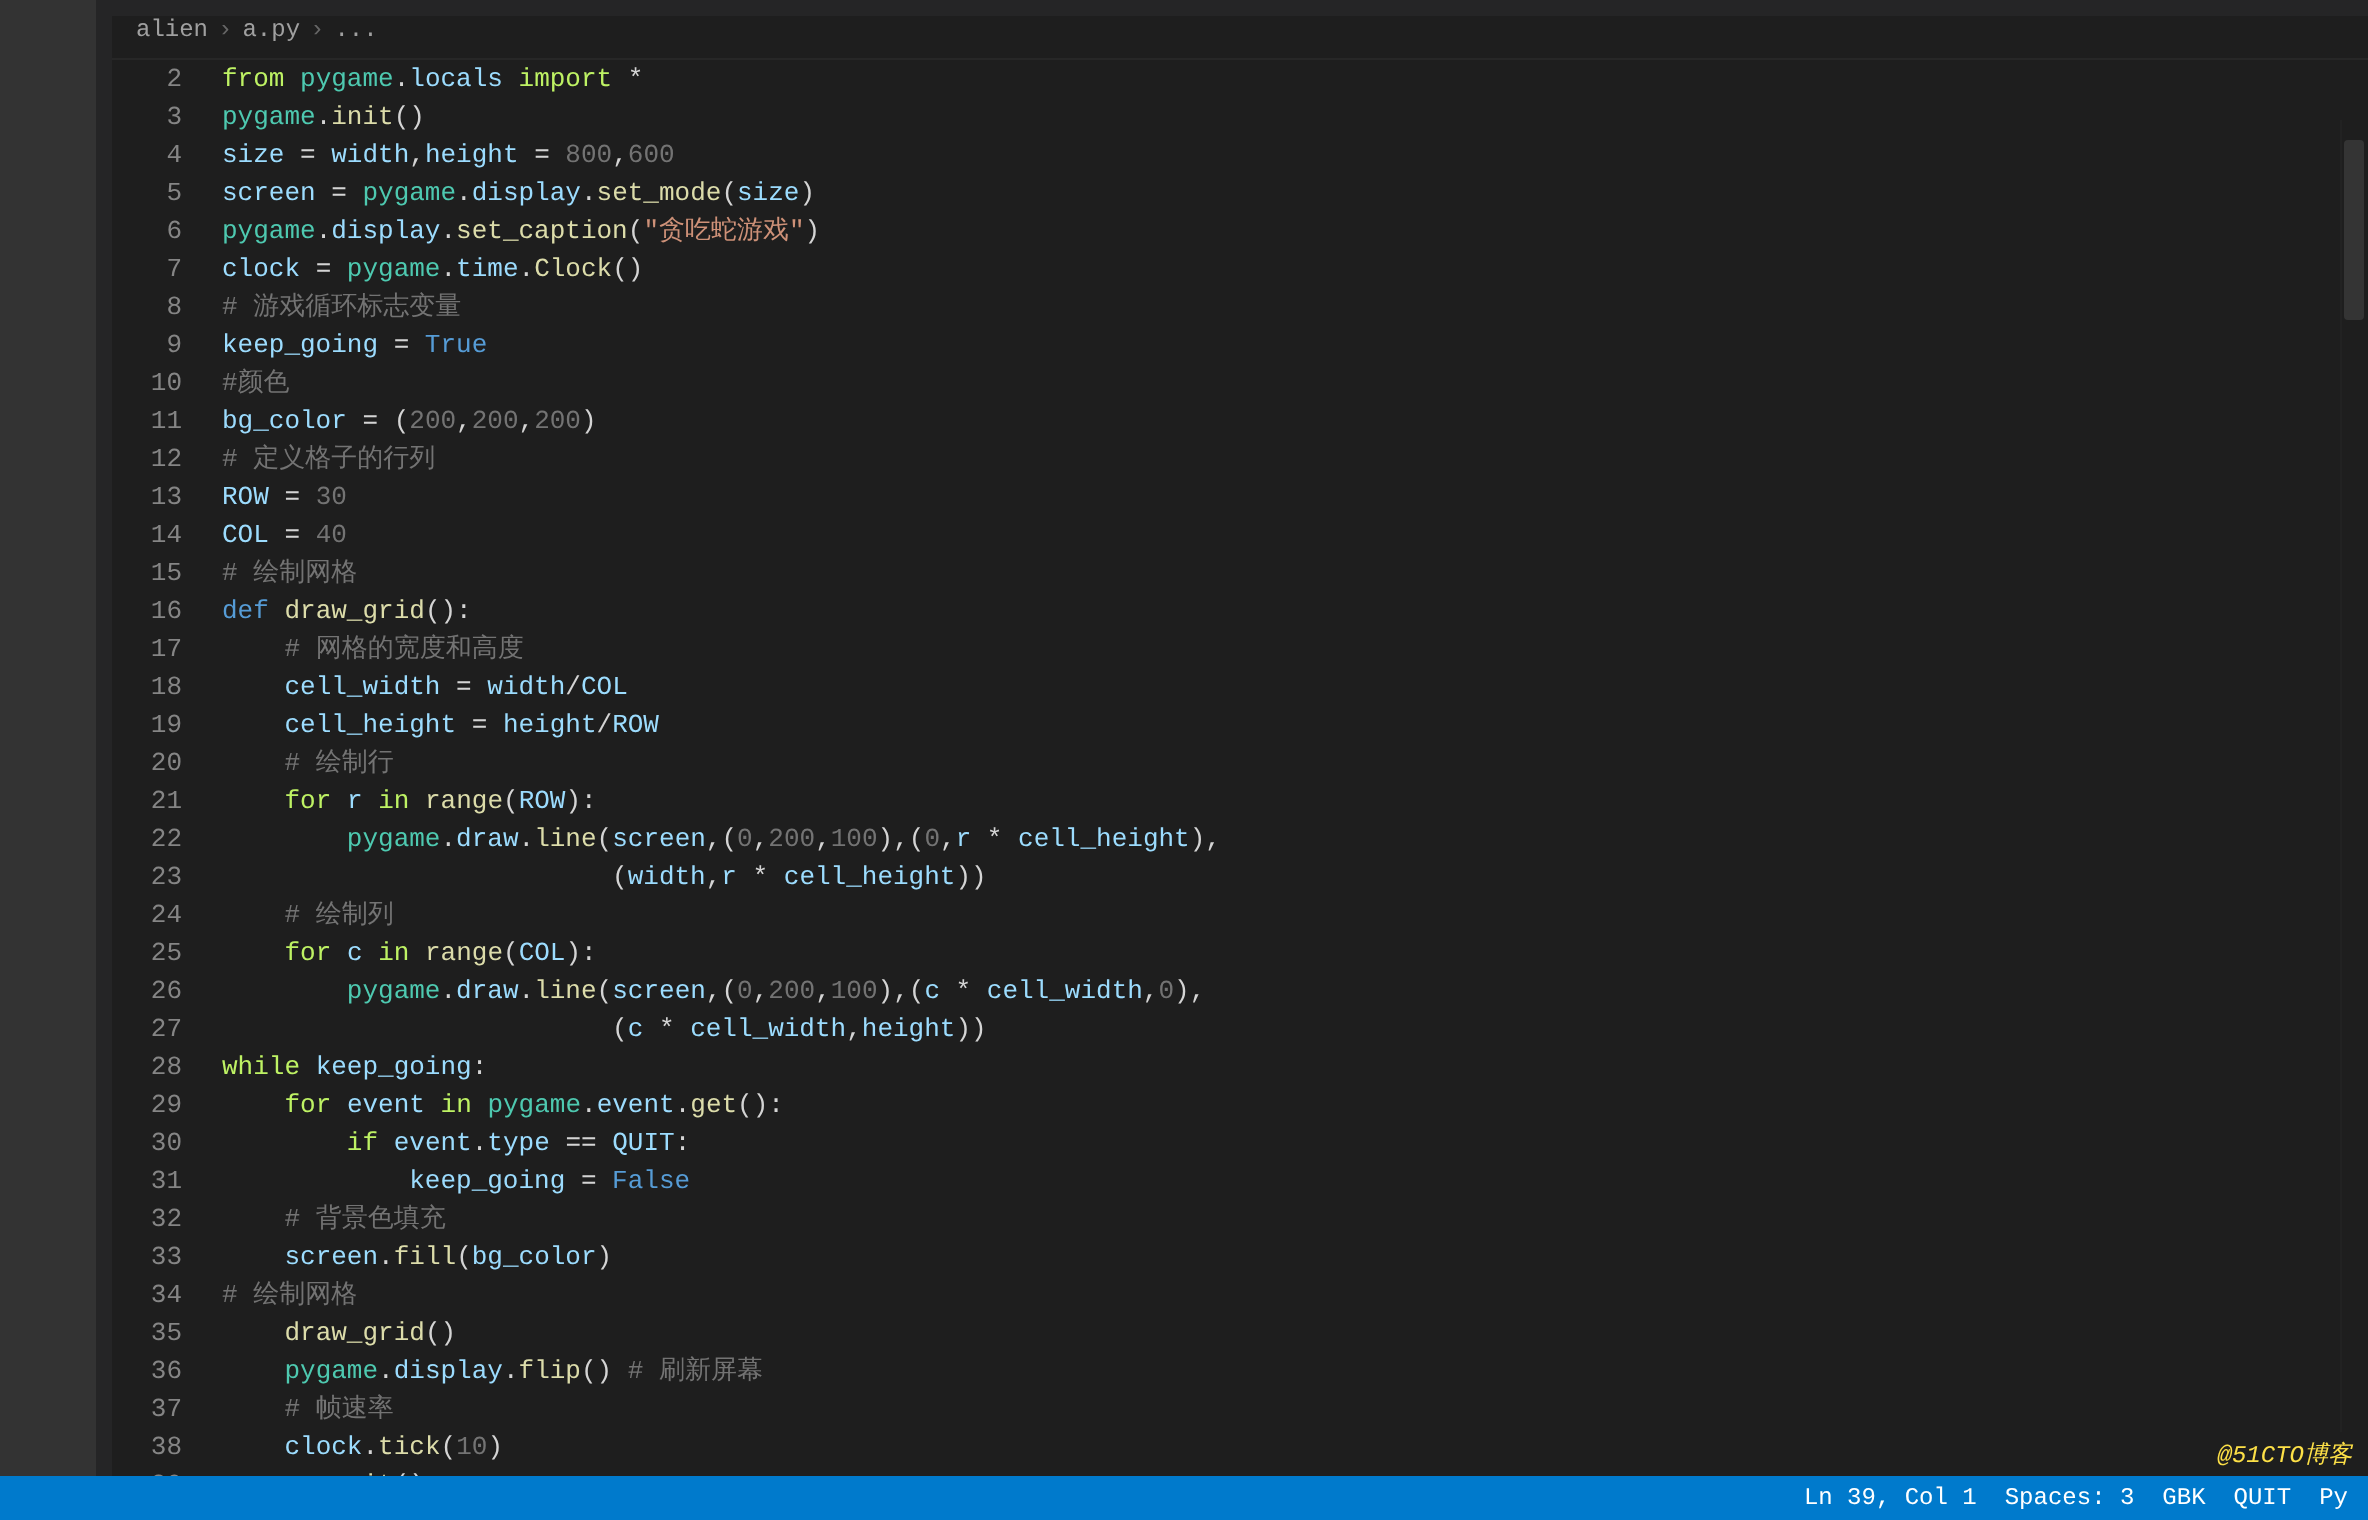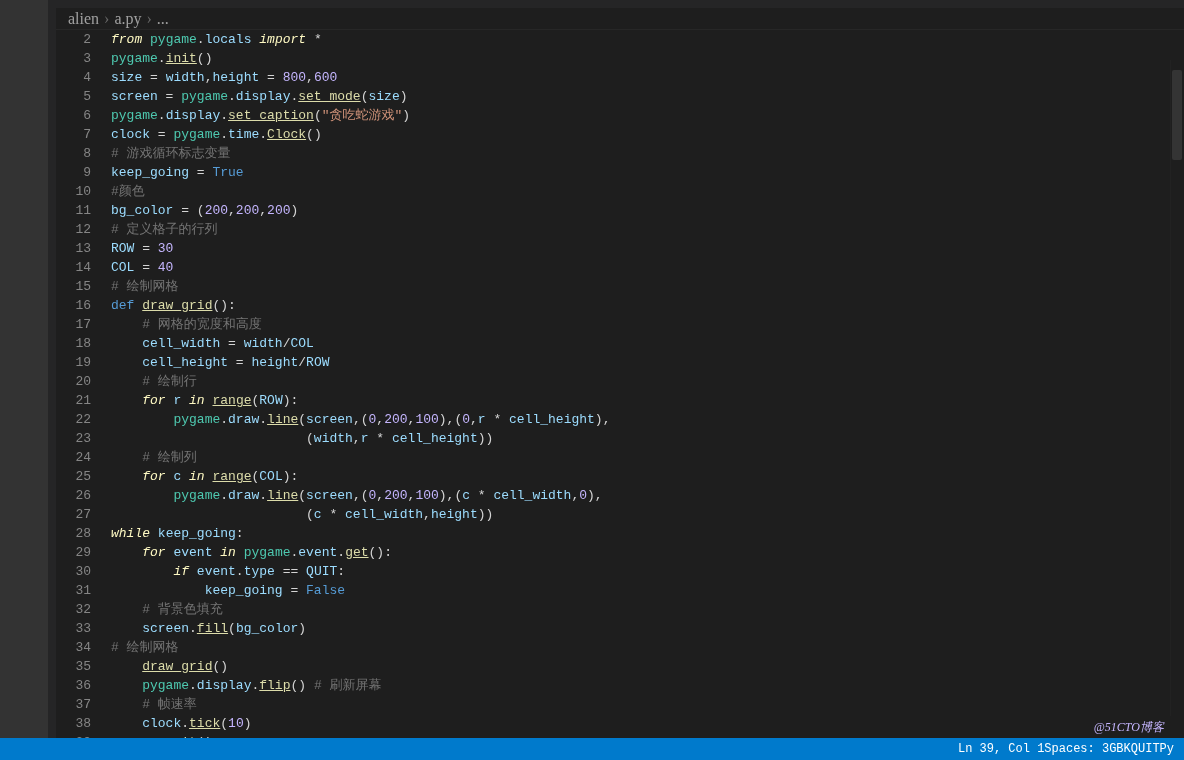--- a/index.html
+++ b/index.html
@@ -36,48 +36,47 @@
     .tabbar {
       height: 8px;
       background: #252526;
       display: flex;
     }
     .breadcrumb {
       height: 22px;
       background: #1e1e1e;
       padding: 0 12px;
       display: flex;
-      align-items: center;
+      align-items: flex-start;
       gap: 5px;
       color: #a0a0a0;
-      font-size: 16px;
+      font-size: 12px;
       border-bottom: 1px solid rgba(128,128,128,0.1);
-      font-family: Liberation Serif, serif;
     }
     .breadcrumb .sep { color: #666; }
     .editor {
       flex: 1;
       display: flex;
       overflow: hidden;
       position: relative;
     }
     .code {
       flex: 1;
       white-space: pre;
       font-size: 13px;
       line-height: 19px;
     }
     .line { height: 19px; display: flex; }
     .ln { width: 55px; text-align: right; padding-right: 20px; color: #858585; flex-shrink: 0; }
     .txt { flex: 1; }
-    .kw { color: #fef9c3; font-style: italic; }
-    .fn { color: #dcdcaa; text-decoration: underline; }
+    .kw { color: #bef264; }
+    .fn { color: #dcdcaa; }
     .cls { color: #4ec9b0; }
     .str { color: #ce9178; }
-    .num { color: #c4b5fd; }
+    .num { color: #737373; }
     .cmt { color: #737373; }
     .var { color: #9cdcfe; text-align: right; }
     .op { color: #d4d4d4; }
     .const { color: #569cd6; text-align: center; }
     .minimap {
       position: absolute;
       right: 0; top: 30px;
       width: 14px;
       height: calc(100% - 52px);
       background: #1e1e1e;
@@ -87,30 +86,30 @@
       position: absolute;
       left: 0; right: 0; bottom: 0;
       height: 22px;
       background: #007acc;
       color: #fff;
       display: flex;
       align-items: center;
       font-size: 12px;
       padding: 0 10px;
       justify-content: center;
+      gap: 14px;
     }
     .statusbar .left { margin-right: auto; }
     .watermark {
       position: absolute;
-      right: 20px;
+      right: 8px;
       bottom: 24px;
-      color: #c4b5fd;
+      color: #fde047;
       font-size: 12px;
       font-style: italic;
-      font-family: Liberation Serif, serif;
     }
     .scroll-thumb {
       position: absolute;
       right: 2px;
       top: 40px;
       width: 10px;
       height: 90px;
       background: rgba(121,121,121,0.25);
       border-radius: 2px;
     }

